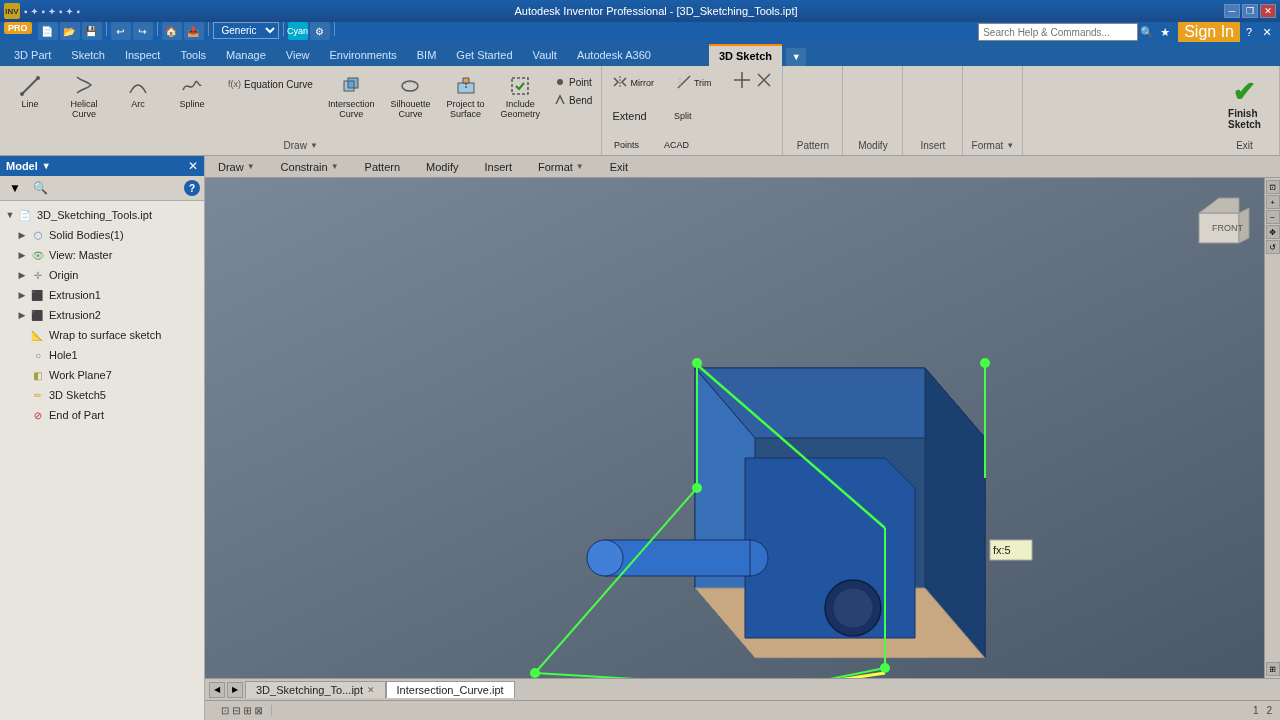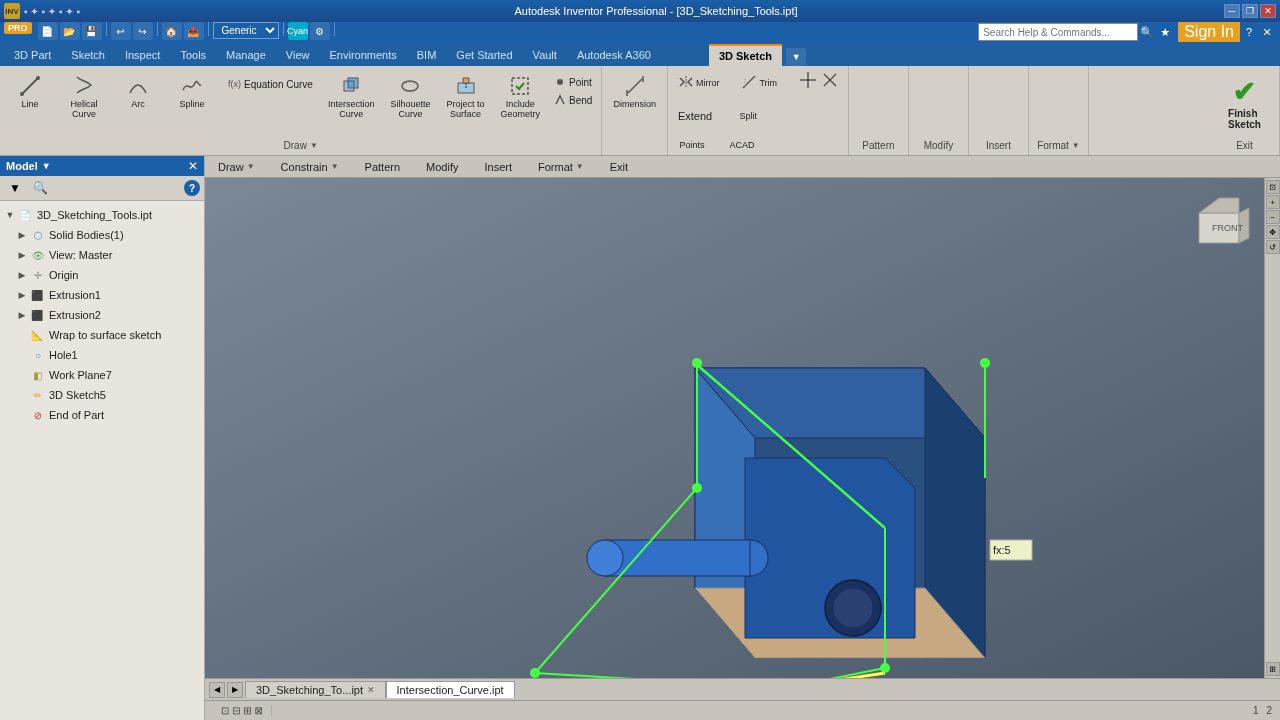--- a/index.html
+++ b/index.html
@@ -464,33 +464,20 @@
             <span>Bend</span>
           </div>
         </div>
       </div>
       <div class="ribbon-group-label">
         <span>Draw</span>
         <span class="dropdown-arrow">▼</span>
       </div>
     </div>
 
-    <div class="ribbon-group" style="min-width:60px;">
-      <div class="ribbon-group-top">
-        <div class="ribbon-btn large">
-          <svg width="22" height="22" viewBox="0 0 22 22">
-            <line x1="4" y1="18" x2="18" y2="4" stroke="#555" stroke-width="1.5"></line>
-            <line x1="3" y1="15" x2="3" y2="21" stroke="#555" stroke-width="1.5"></line>
-            <line x1="19" y1="1" x2="19" y2="7" stroke="#555" stroke-width="1.5"></line>
-          </svg>
-          <span>Dimension</span>
-        </div>
-      </div>
-      <div class="ribbon-group-label"></div>
-    </div>
 
     <div class="ribbon-group" style="min-width:120px;">
       <div class="ribbon-group-top">
         <div style="display:flex;flex-direction:row;gap:10px;flex-wrap:wrap;max-width:120px;">
           <div class="ribbon-btn" style="flex-direction:row;gap:2px;">
             <svg width="16" height="16" viewBox="0 0 16 16">
               <line x1="8" y1="2" x2="8" y2="14" stroke="#555" stroke-width="1" stroke-dasharray="2,1"></line>
               <path d="M2,4 L6,8 L2,12" stroke="#555" stroke-width="1.5" fill="none"></path>
               <path d="M14,4 L10,8 L14,12" stroke="#555" stroke-width="1.5" fill="none"></path>
             </svg>

